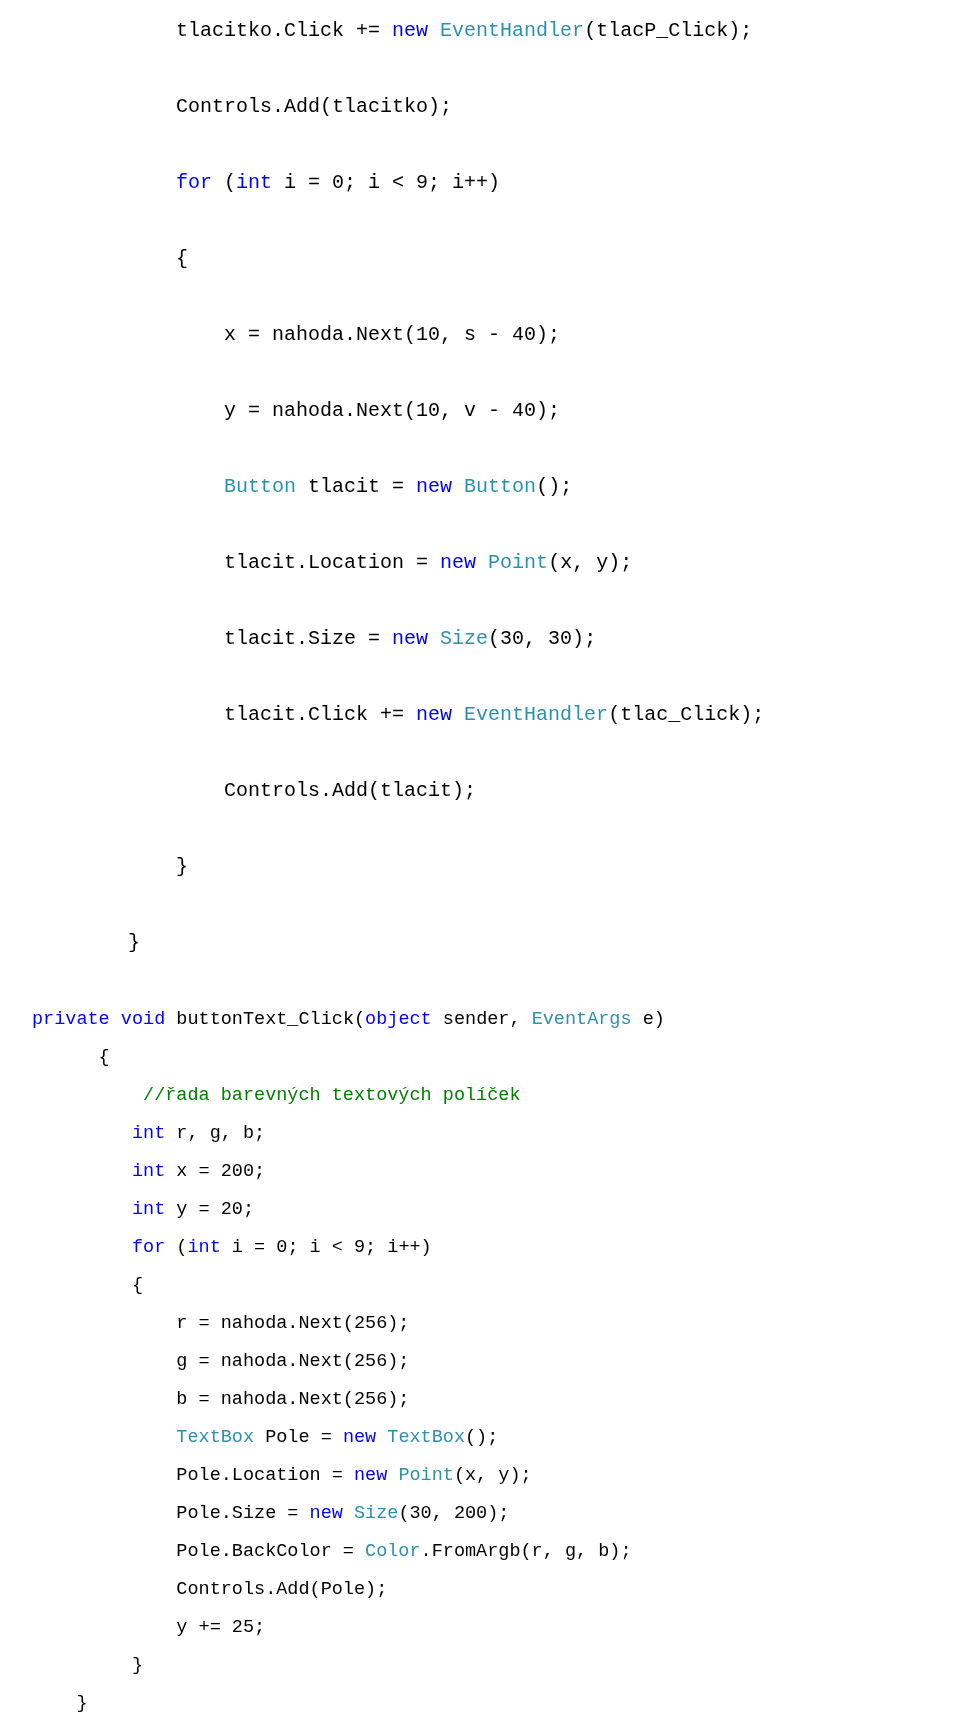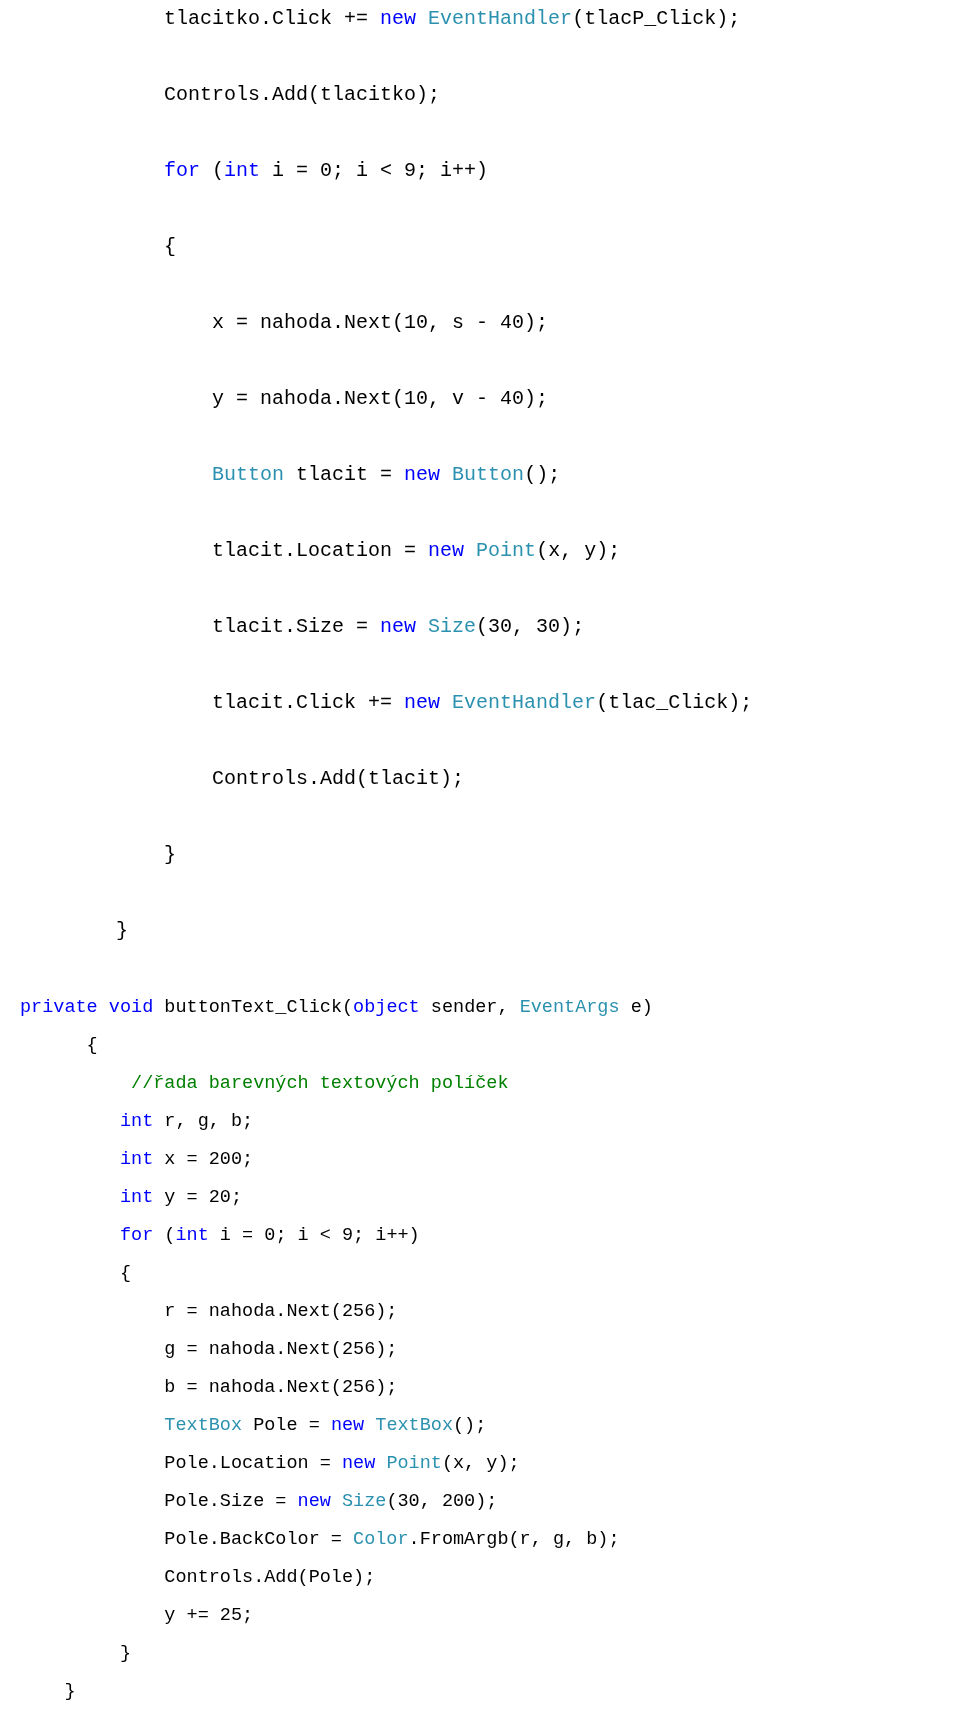--- a/index.html
+++ b/index.html
@@ -10,21 +10,21 @@
     font-size: 20px;
     line-height: 1.9;
     color: #000000;
   }
   .page {
     width: 960px;
     padding: 0 20px 30px 20px;
     box-sizing: border-box;
   }
   pre {
-    margin: 0;
+    margin: 12px;
     white-space: pre;
     font-family: Consolas, 'Courier New', monospace;
   }
   .kw { color: #0000ff; }
   .type { color: #2b91af; }
   .cmt { color: #008000; }
   .novafont {
     font-family: Consolas, 'Courier New', monospace;
     font-size: 18.5px;
     line-height: 1.75;

